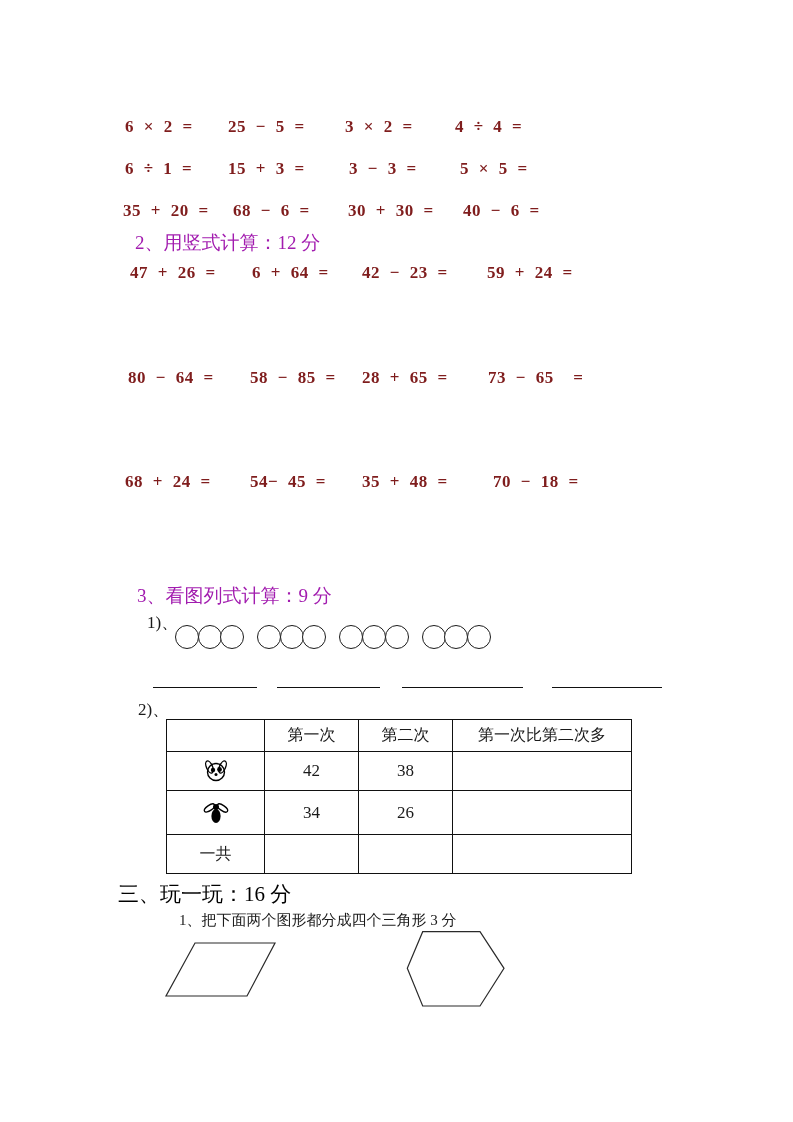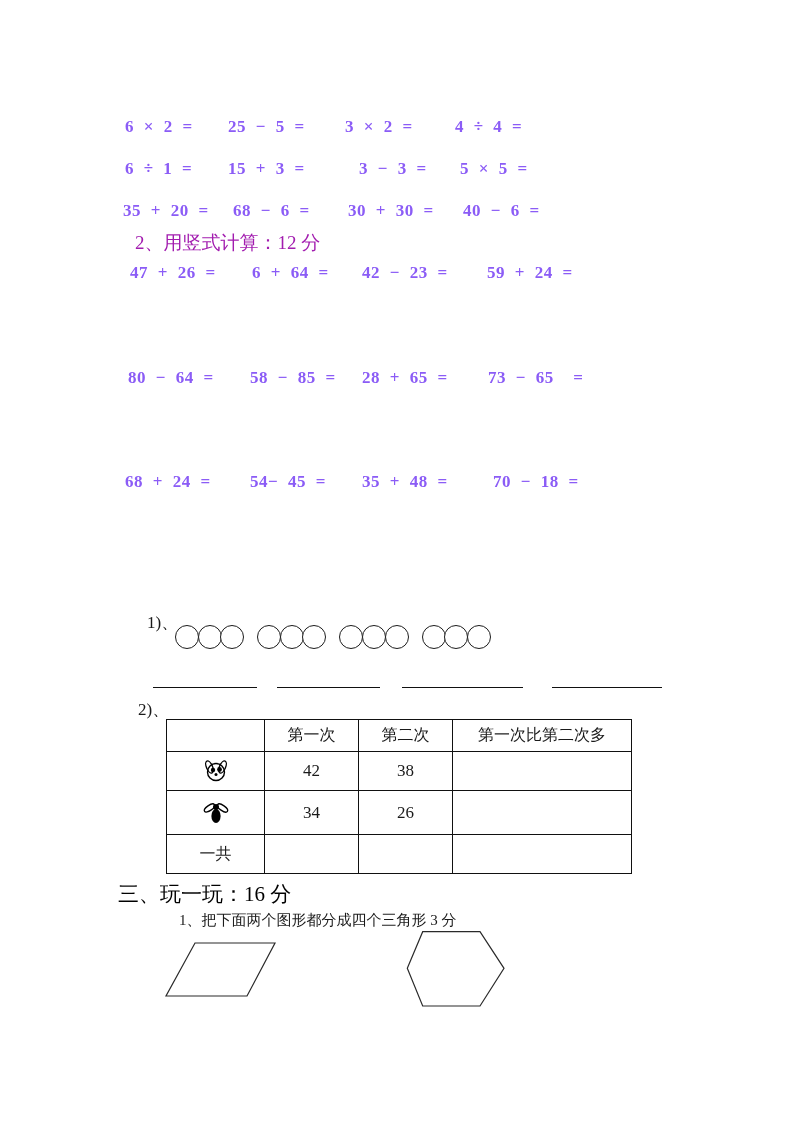--- a/index.html
+++ b/index.html
@@ -11,21 +11,21 @@
     color:#000000;
     overflow:hidden;
   }
   .eq{
     position:absolute;
     font-weight:bold;
     font-size:17px;
     letter-spacing:0.5px;
     word-spacing:5px;
     white-space:pre;
-    color:#8b5cf6;
+    color:#7f1d1d;
   }
   .heading{
     position:absolute;
     font-size:19px;
     white-space:pre;
     color:#a21caf;
   }
   .heading-big{
     position:absolute;
     font-size:21px;
@@ -97,21 +97,21 @@
 
 <div class="page">
 
   <span class="eq" style="left:125px;top:117px">6 × 2 =</span>
   <span class="eq" style="left:228px;top:117px">25 − 5 =</span>
   <span class="eq" style="left:345px;top:117px">3 × 2 =</span>
   <span class="eq" style="left:455px;top:117px">4 ÷ 4 =</span>
 
   <span class="eq" style="left:125px;top:159px">6 ÷ 1 =</span>
   <span class="eq" style="left:228px;top:159px">15 + 3 =</span>
-  <span class="eq" style="left:359px;top:159px">3 − 3 =</span>
+  <span class="eq" style="left:349px;top:159px">3 − 3 =</span>
   <span class="eq" style="left:460px;top:159px">5 × 5 =</span>
 
   <span class="eq" style="left:123px;top:201px">35 + 20 =</span>
   <span class="eq" style="left:233px;top:201px">68 − 6 =</span>
   <span class="eq" style="left:348px;top:201px">30 + 30 =</span>
   <span class="eq" style="left:463px;top:201px">40 − 6 =</span>
 
   <span class="heading" style="left:135px;top:230px">2、用竖式计算：12 分</span>
 
   <span class="eq" style="left:130px;top:263px">47 + 26 =</span>
@@ -122,20 +122,21 @@
   <span class="eq" style="left:128px;top:368px">80 − 64 =</span>
   <span class="eq" style="left:250px;top:368px">58 − 85 =</span>
   <span class="eq" style="left:362px;top:368px">28 + 65 =</span>
   <span class="eq" style="left:488px;top:368px">73 − 65  =</span>
 
   <span class="eq" style="left:125px;top:472px">68 + 24 =</span>
   <span class="eq" style="left:250px;top:472px">54− 45 =</span>
   <span class="eq" style="left:362px;top:472px">35 + 48 =</span>
   <span class="eq" style="left:493px;top:472px">70 − 18 =</span>
 
+  <span class="heading" style="left:137px;top:583px">3、看图列式计算：9 分</span>
 
   <span class="sub-label" style="left:147px;top:611px">1)、</span>
 
   <div class="circle-row" id="circle-row">
       <div class="cgroup">
         <div class="circle"></div>
         <div class="circle"></div>
         <div class="circle"></div>
       </div>
       <div class="cgroup">

